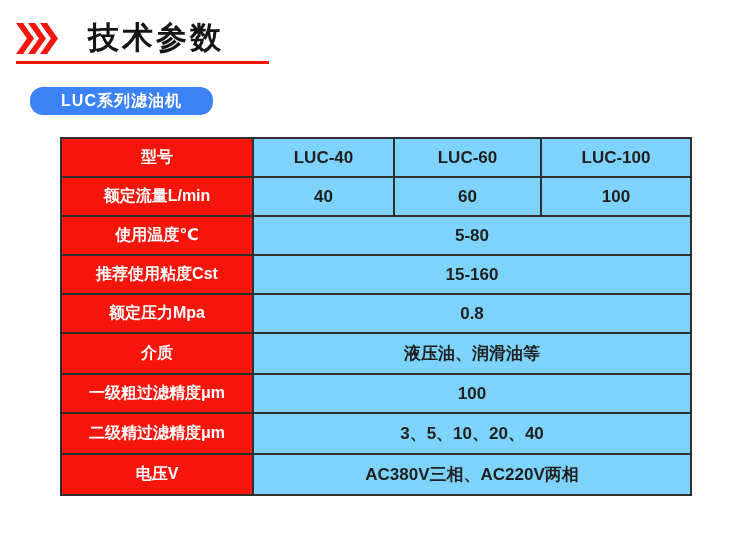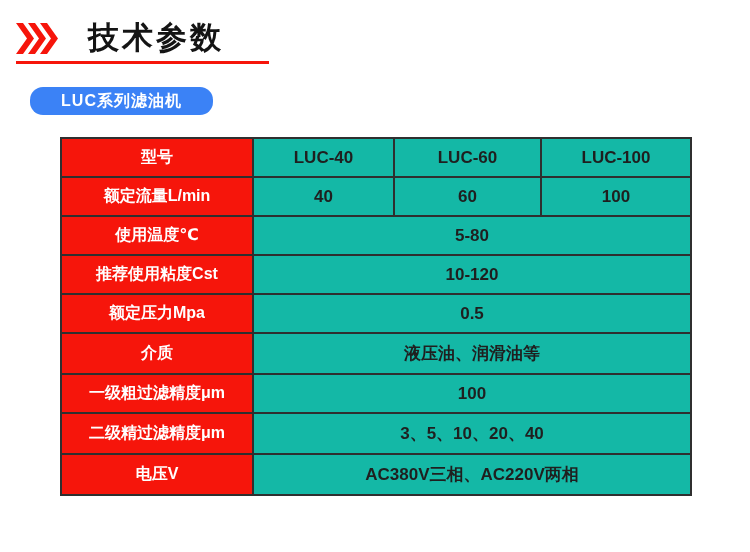--- a/index.html
+++ b/index.html
@@ -37,21 +37,21 @@
     border: 2px solid #2f2f2f;
     height: 31px; padding: 8px;
     text-align: center; vertical-align: middle;
     overflow: hidden; white-space: nowrap;
   }
   td.lbl {
     background: #f6150b; color: #ffffff;
     font-size: 16px; font-weight: bold;
   }
   td.val {
-    background: #14b8a6; color: #1f1f1f;
+    background: #7dd3fc; color: #1f1f1f;
     font-size: 17px; font-weight: bold;
   }
 </style>
 </head>
 <body>
 
 <svg class="chevrons" viewBox="0 0 45 31">
   <g fill="#f6150b">
     <polygon points="2,0 9,0 20,15.5 9,31 2,31 13,15.5"></polygon>
     <polygon points="14,0 21,0 32,15.5 21,31 14,31 25,15.5"></polygon>
@@ -83,25 +83,25 @@
       <td class="val">40</td>
       <td class="val">60</td>
       <td class="val">100</td>
     </tr>
     <tr>
       <td class="lbl">使用温度℃</td>
       <td class="val" colspan="3">5-80</td>
     </tr>
     <tr>
       <td class="lbl">推荐使用粘度Cst</td>
-      <td class="val" colspan="3">10-120</td>
+      <td class="val" colspan="3">15-160</td>
     </tr>
     <tr>
       <td class="lbl">额定压力Mpa</td>
-      <td class="val" colspan="3">0.5</td>
+      <td class="val" colspan="3">0.8</td>
     </tr>
     <tr>
       <td class="lbl">介质</td>
       <td class="val" colspan="3">液压油、润滑油等</td>
     </tr>
     <tr>
       <td class="lbl">一级粗过滤精度μm</td>
       <td class="val" colspan="3">100</td>
     </tr>
     <tr>

